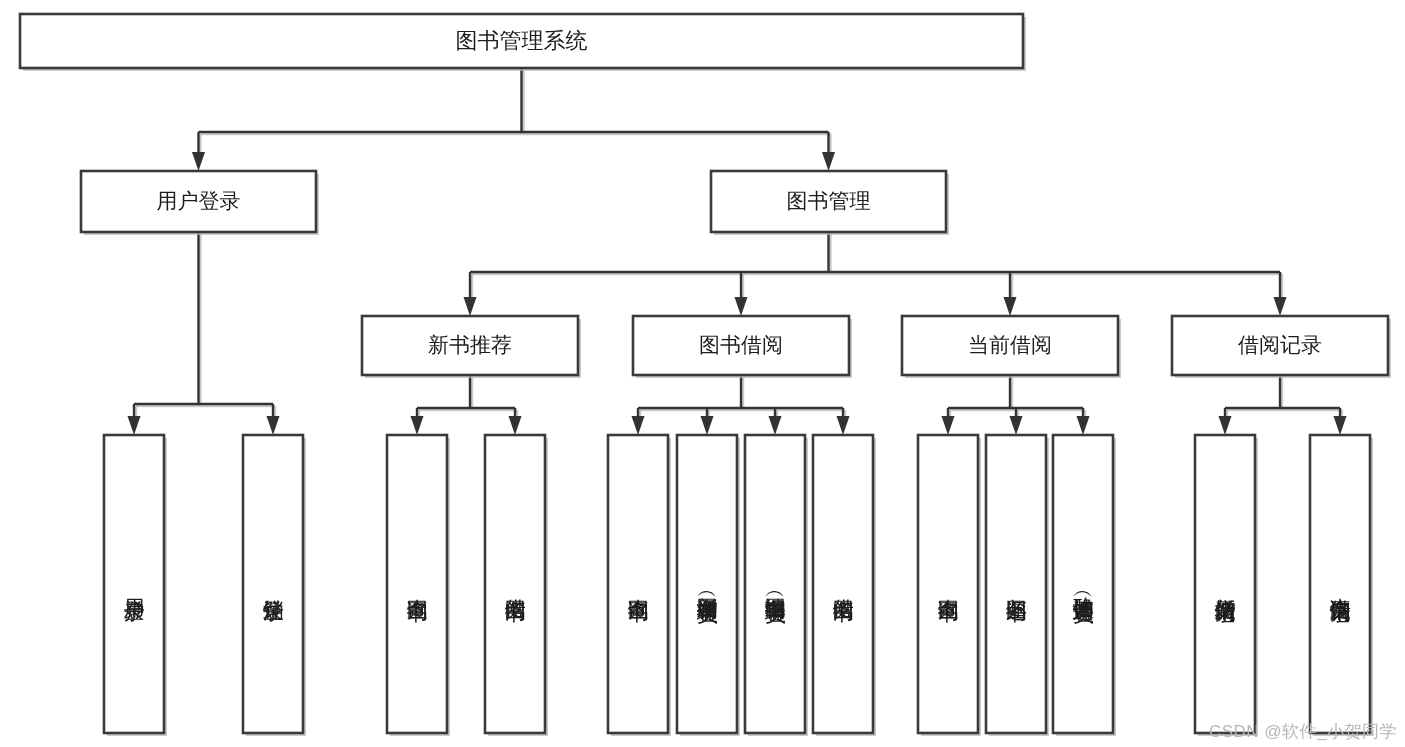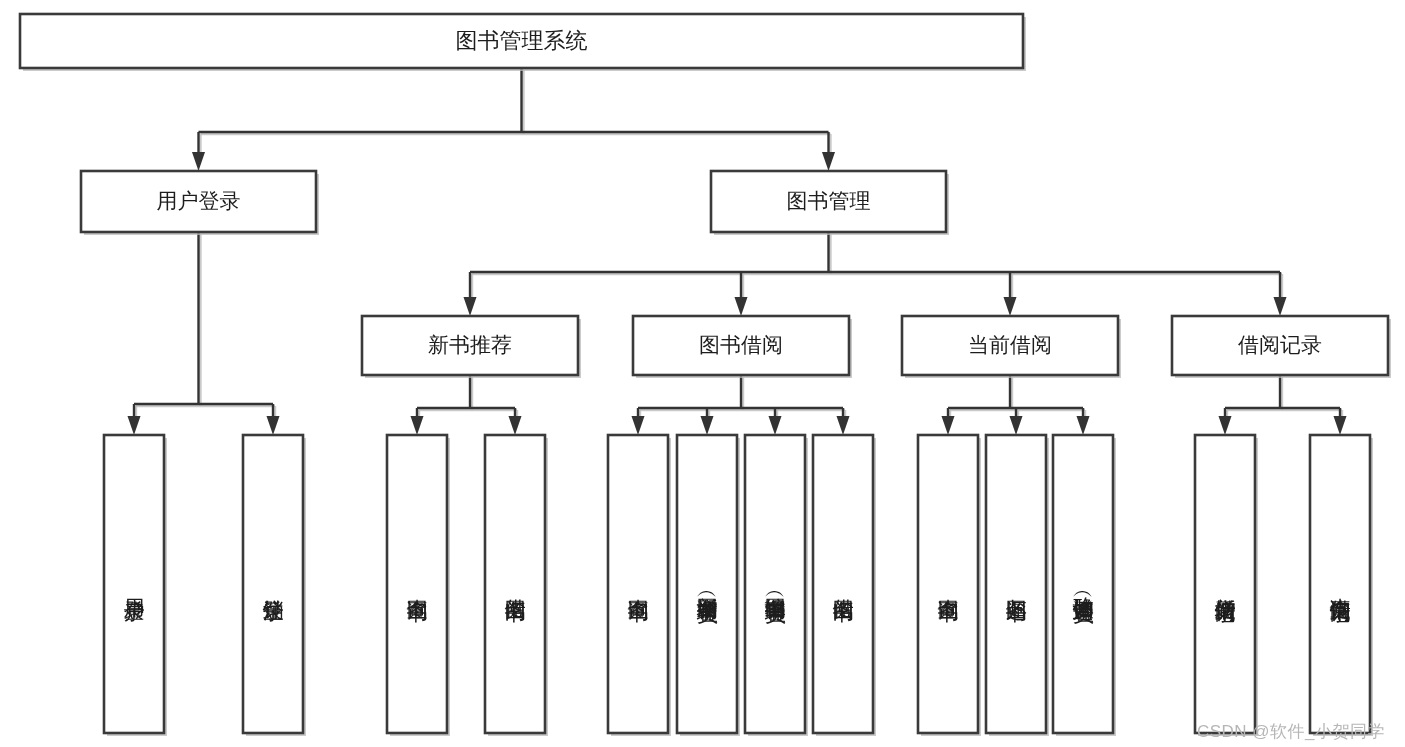--- a/index.html
+++ b/index.html
@@ -79,21 +79,21 @@
     text-orientation: upright;
     font-family: "Liberation Sans", "DejaVu Sans", sans-serif;
     font-size: 21px;
     line-height: 1.08;
     letter-spacing: 1px;
     color: #1d1d1d;
     white-space: nowrap;
   }
   .watermark {
     position: absolute;
-    right: 20px;
+    right: 8px;
     bottom: 4px;
     font-family: "Liberation Sans", "DejaVu Sans", sans-serif;
     font-size: 17px;
     color: #b6b6b6;
     letter-spacing: 0.5px;
     user-select: none;
     text-align: center;
   }
 </style>
 </head>

